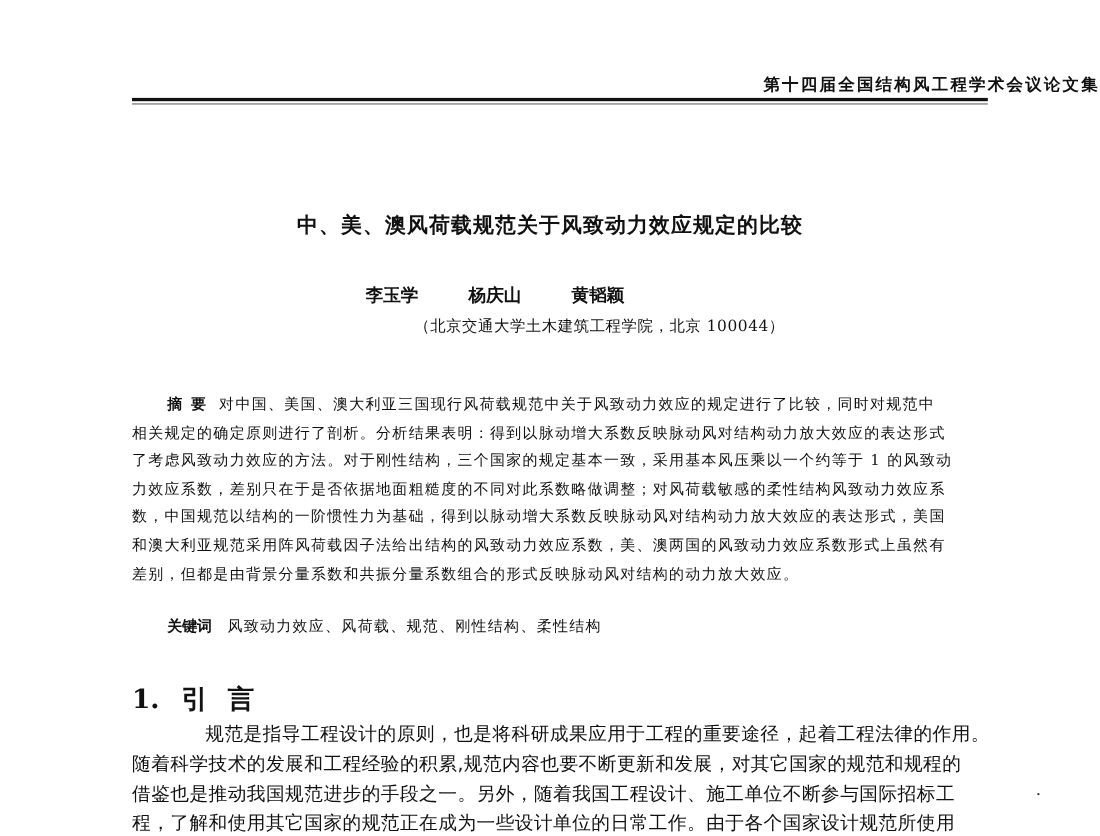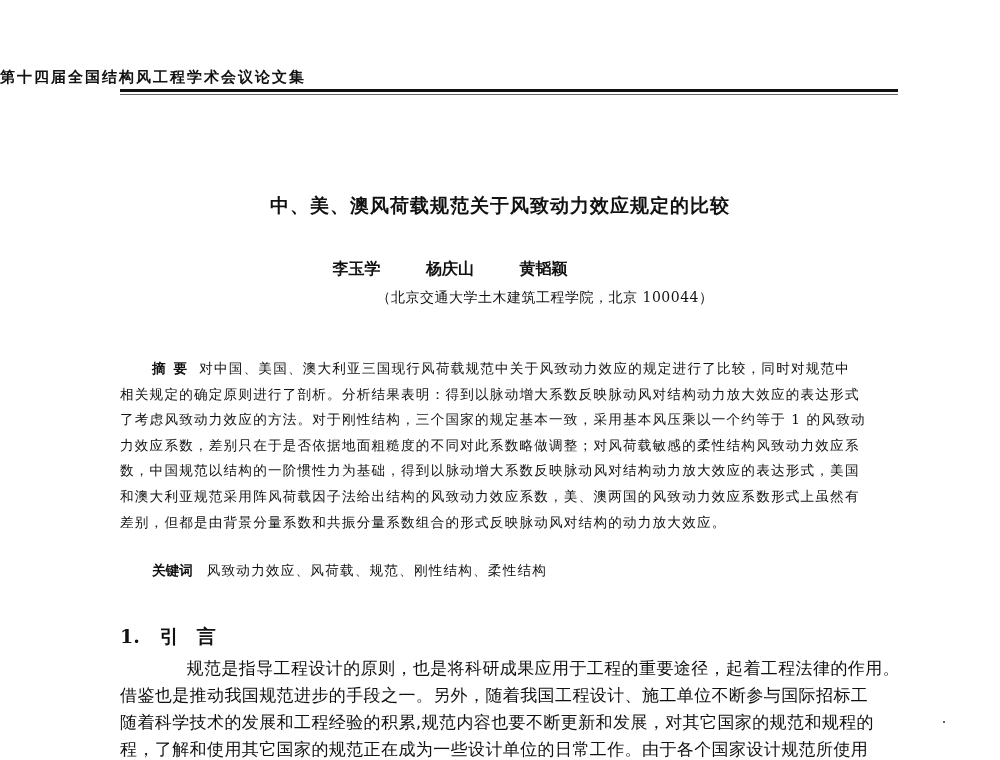--- a/index.html
+++ b/index.html
@@ -3,21 +3,21 @@
   <meta charset="utf-8">
   <style>
     html, body { margin: 0; padding: 0; background: #ffffff; }
     body {
       width: 1000px; height: 760px; overflow: hidden; position: relative;
       color: #111111;
       font-family: "DejaVu Serif", "Liberation Serif", serif;
     }
     .abs { position: absolute; }
     .running-head {
-      left: 0; width: 1000px; top: 68px; text-align: left;
+      left: 0; width: 1000px; top: 68px; text-align: right;
       font-size: 15px; font-weight: bold; letter-spacing: 2px; line-height: 18px;
     }
     .head-rule {
       left: 120px; top: 89px; width: 778px; height: 0;
       border-top: 3px solid #111111;
     }
     .head-rule-thin {
       left: 120px; top: 94px; width: 778px; height: 0;
       border-top: 1px solid #666666;
     }
@@ -40,21 +40,21 @@
       font-size: 13.6px; line-height: 25.6px; text-align: justify;
       letter-spacing: 1.2px;
     }
     .abstract .abs-line { display: block; white-space: nowrap; height: 25.6px; overflow: hidden; }
     .abstract .abs-label { font-weight: bold; letter-spacing: 8px; margin-left: 32px; margin-right: 4px; }
     .keywords {
       left: 152px; top: 560px; font-size: 13.6px; line-height: 20px; letter-spacing: 1.2px;
     }
     .keywords .kw-label { font-weight: bold; margin-right: 14px; letter-spacing: 0; }
     .section-heading {
-      left: 120px; top: 624px; font-size: 19px; font-weight: bold; line-height: 24px;
+      left: 120px; top: 624px; font-size: 24px; font-weight: bold; line-height: 24px;
     }
     .section-heading .num { margin-right: 20px; }
     .section-heading .txt { letter-spacing: 18px; }
     .body-text {
       left: 120px; width: 780px; top: 655px;
       font-family: "DejaVu Sans", "Liberation Sans", sans-serif;
       font-size: 17px; line-height: 27px; letter-spacing: 0.4px;
     }
     .body-text .body-line { display: block; white-space: nowrap; height: 27px; overflow: hidden; }
     .body-text .indent { padding-left: 34px; text-align: right; }
@@ -92,18 +92,18 @@
 <div class="abs keywords">
   <span class="kw-label">关键词</span><span>风致动力效应、风荷载、规范、刚性结构、柔性结构</span>
 </div>
 
 <div class="abs section-heading">
   <span class="num">1.</span><span class="txt">引言</span>
 </div>
 
 <div class="abs body-text">
   <span class="body-line indent">规范是指导工程设计的原则，也是将科研成果应用于工程的重要途径，起着工程法律的作用。</span>
+  <span class="body-line">随着科学技术的发展和工程经验的积累,规范内容也要不断更新和发展，对其它国家的规范和规程的</span>
   <span class="body-line">借鉴也是推动我国规范进步的手段之一。另外，随着我国工程设计、施工单位不断参与国际招标工</span>
-  <span class="body-line">随着科学技术的发展和工程经验的积累,规范内容也要不断更新和发展，对其它国家的规范和规程的</span>
   <span class="body-line">程，了解和使用其它国家的规范正在成为一些设计单位的日常工作。由于各个国家设计规范所使用</span>
 </div>
 
 <div class="abs speck"></div>
 
 </body></html>

